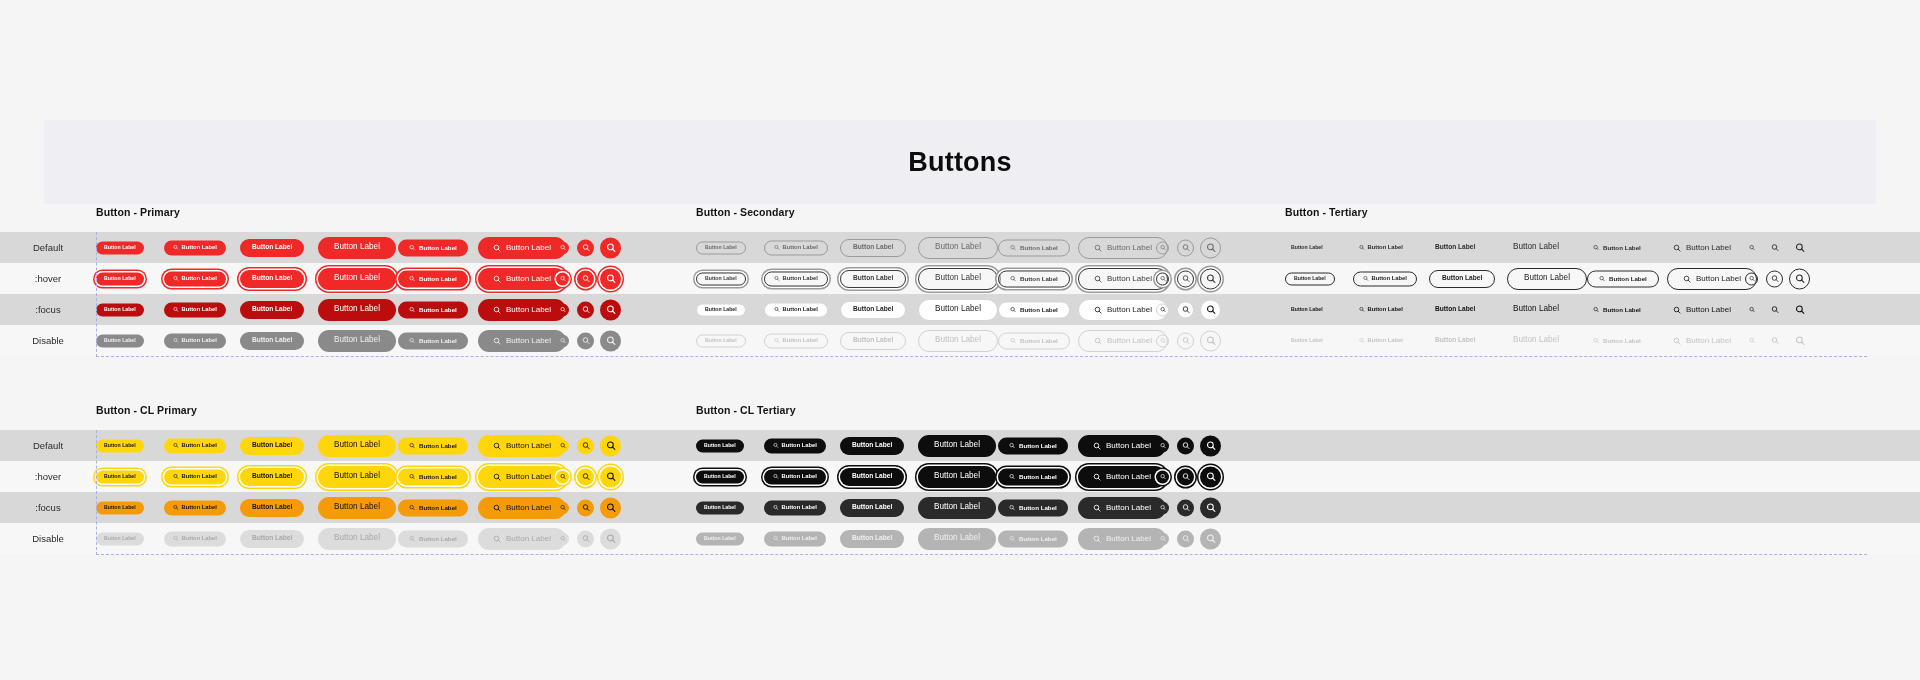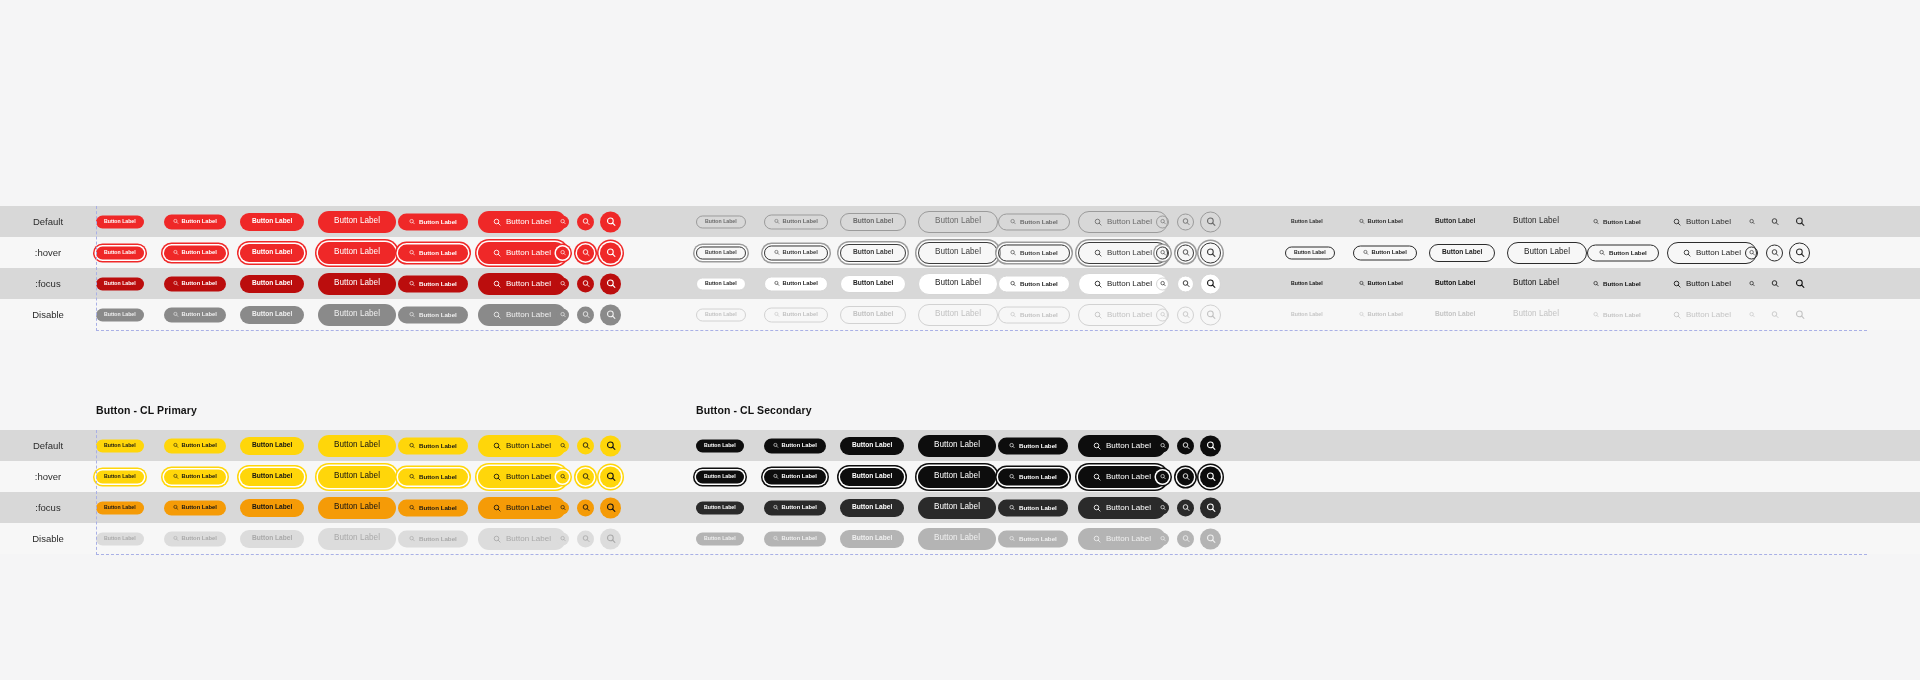--- a/index.html
+++ b/index.html
@@ -107,22 +107,30 @@
   .k-default{background:#0d0d0d;color:#fff;}
   .k-hover{background:#0d0d0d;color:#fff;box-shadow:0 0 0 1.5px #fff,0 0 0 3px #0d0d0d;}
   .k-focus{background:#2a2a2a;color:#fff;}
   .k-disable{background:#b4b4b4;color:#efefef;}
 </style>
 </head>
 <body>
 
 <div class="page">
 
+  <div class="title-banner">
+    <div class="title">Buttons</div>
+  </div>
 
   <div class="block" id="block-top">
+    <div class="section-heads">
+        <div class="section-head" style="left: 96px;">Button - Primary</div>
+        <div class="section-head" style="left: 696px;">Button - Secondary</div>
+        <div class="section-head" style="left: 1285px;">Button - Tertiary</div>
+      </div>
     <div class="rows">
         <div class="row band">
           <div class="row-label">Default</div>
           <div class="btn s1 p-default" style="left: 96px;">
             <span class="lbl" style="min-width: 0px;">Button Label</span>
           </div>
           <div class="btn s2 p-default" style="left: 164px;">
             <span class="ico">
               <svg width="5.5" height="5.5" viewBox="0 0 16 16" fill="none">
                 <circle cx="7" cy="7" r="4.6" stroke="#ffffff" stroke-width="1.7"></circle>
@@ -849,21 +857,21 @@
             </span>
           </div>
         </div>
         <div class="dashed-frame"></div>
       </div>
   </div>
 
   <div class="block" id="block-bottom">
     <div class="section-heads">
         <div class="section-head" style="left: 96px;">Button - CL Primary</div>
-        <div class="section-head" style="left: 696px;">Button - CL Secondary</div>
+        <div class="section-head" style="left: 696px;">Button - CL Tertiary</div>
       </div>
     <div class="rows">
         <div class="row band">
           <div class="row-label">Default</div>
           <div class="btn s1 y-default" style="left: 96px;">
             <span class="lbl" style="min-width: 0px;">Button Label</span>
           </div>
           <div class="btn s2 y-default" style="left: 164px;">
             <span class="ico">
               <svg width="5.5" height="5.5" viewBox="0 0 16 16" fill="none">

